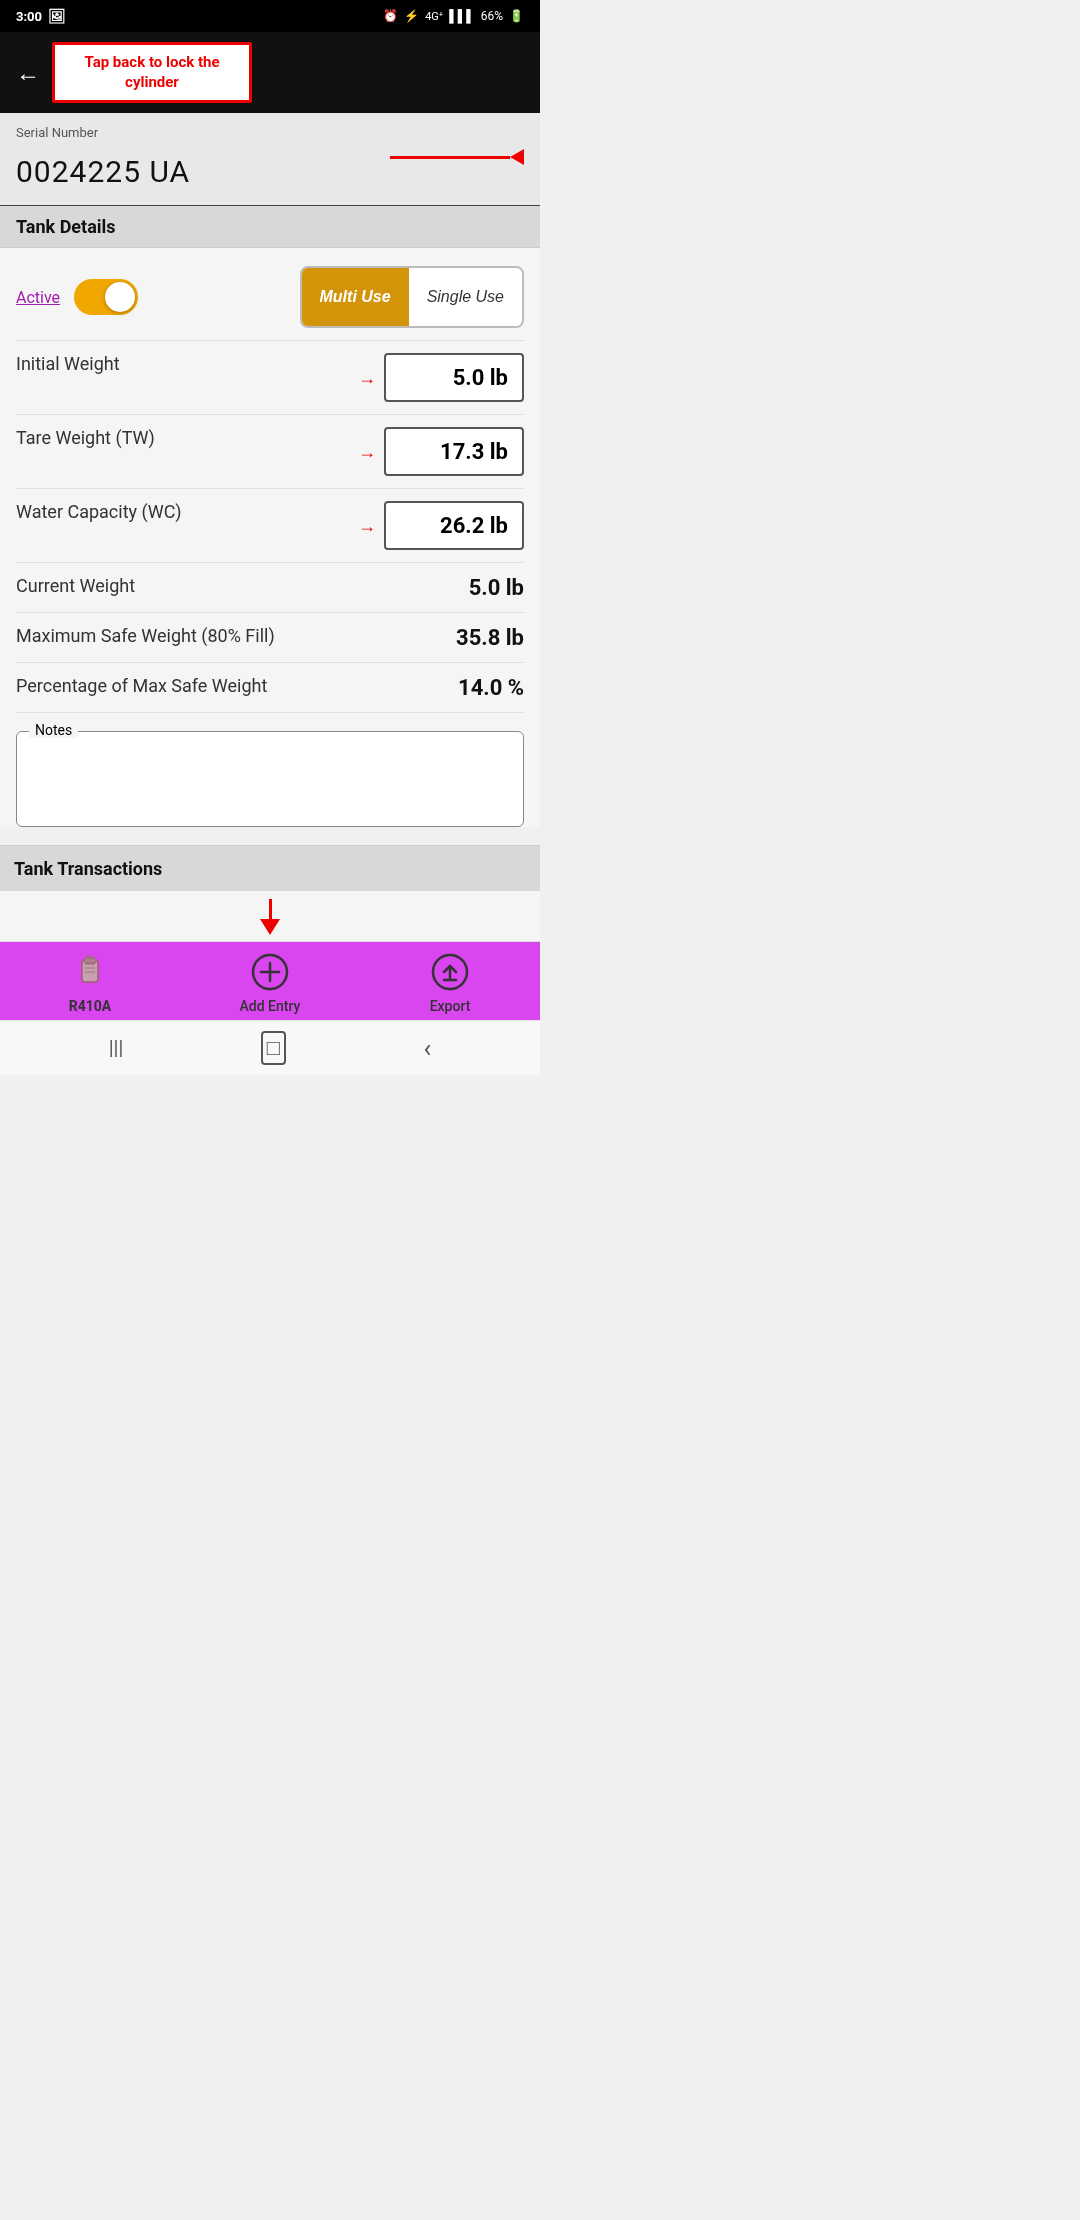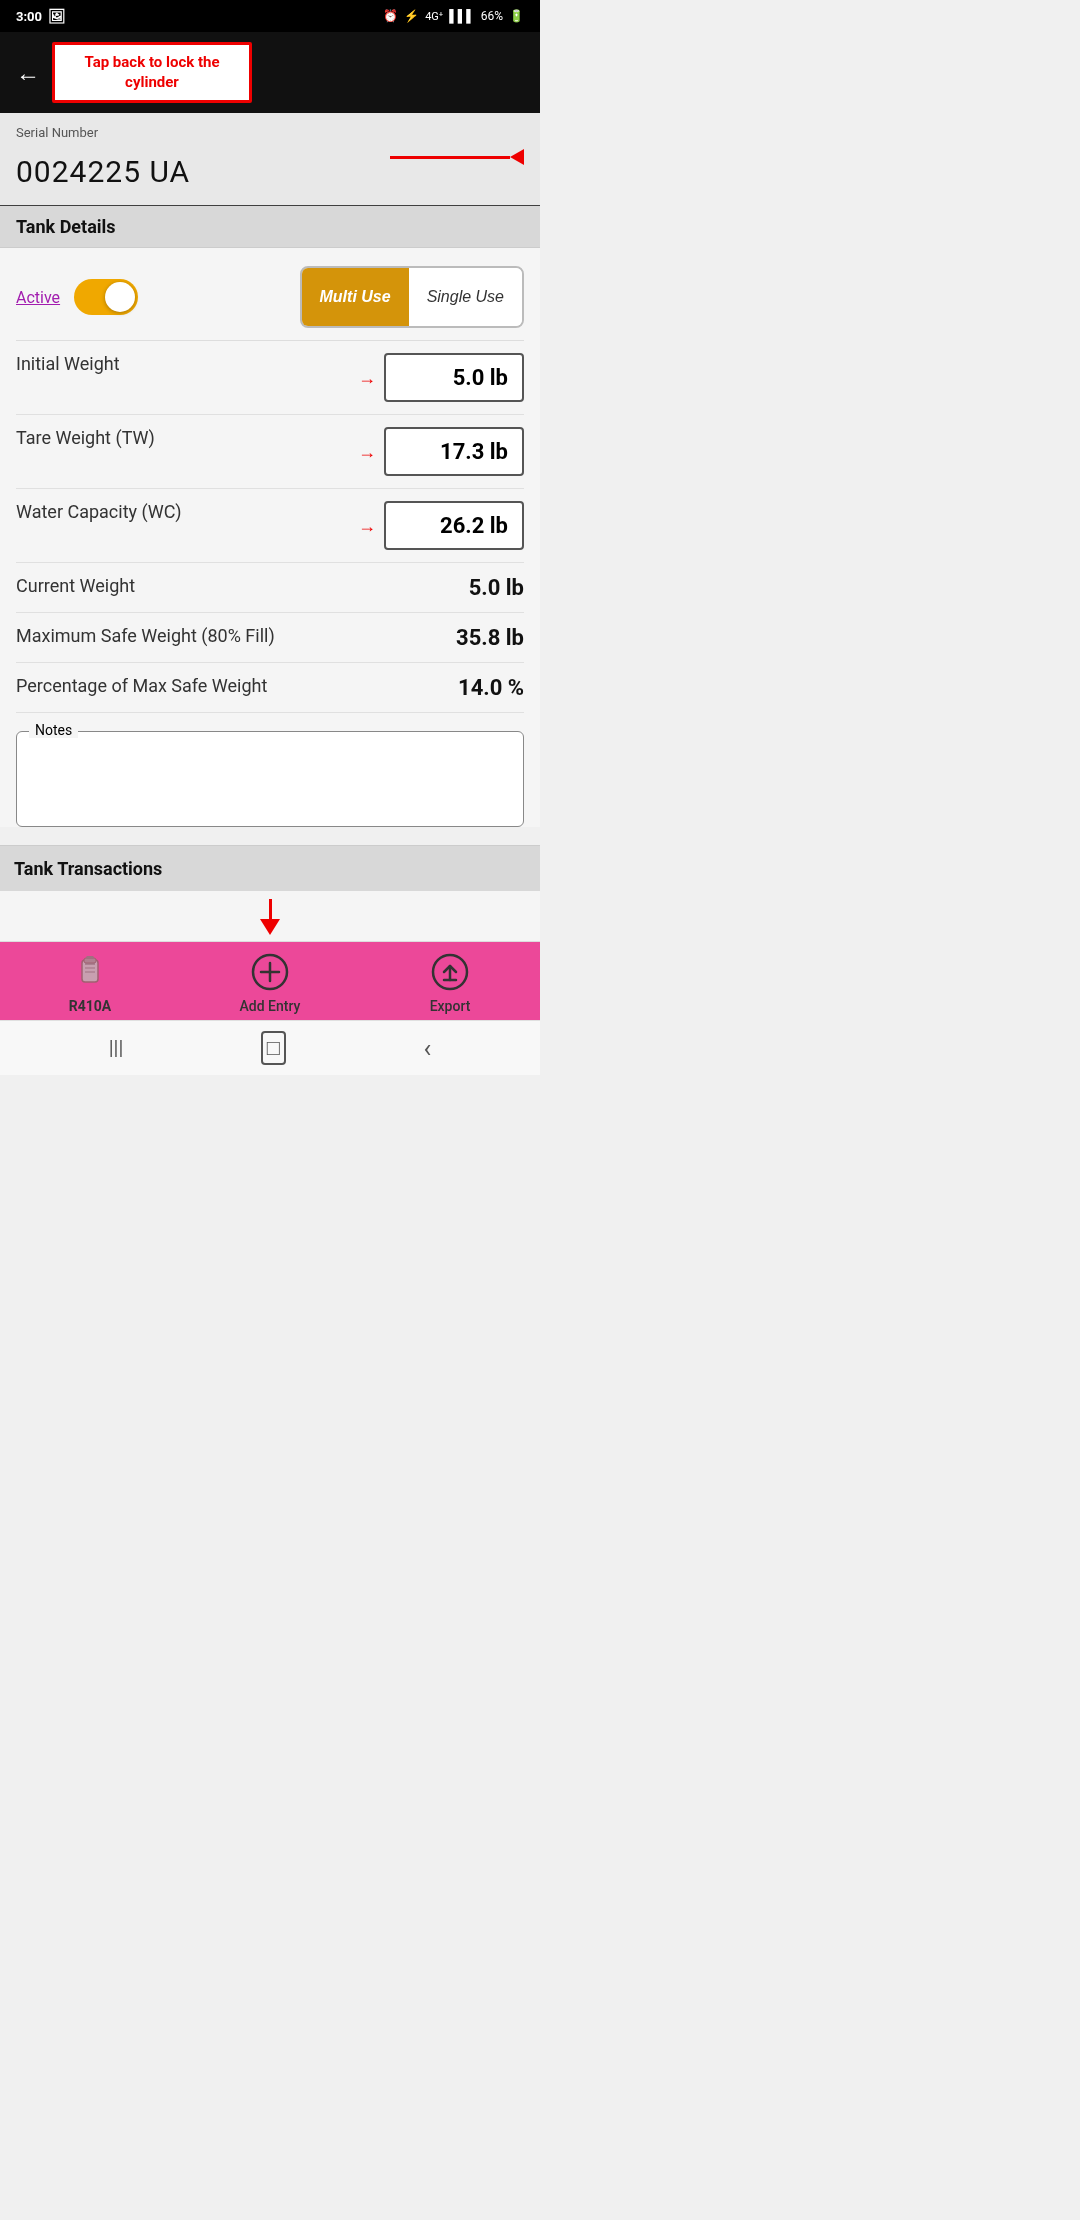--- a/index.html
+++ b/index.html
@@ -222,21 +222,21 @@
     .down-arrow-area {
       background: #f5f5f5;
       display: flex;
       justify-content: center;
       padding: 8px 0 0 0;
       height: 50px;
     }
 
     
     .bottom-nav {
-      background: #ec4899;
+      background: #d946ef;
       border-top: 1px solid #ddd;
       display: flex;
       justify-content: space-around;
       align-items: flex-start;
       padding: 8px 0 6px 0;
     }
     .nav-item {
       display: flex;
       flex-direction: column;
       align-items: center;

